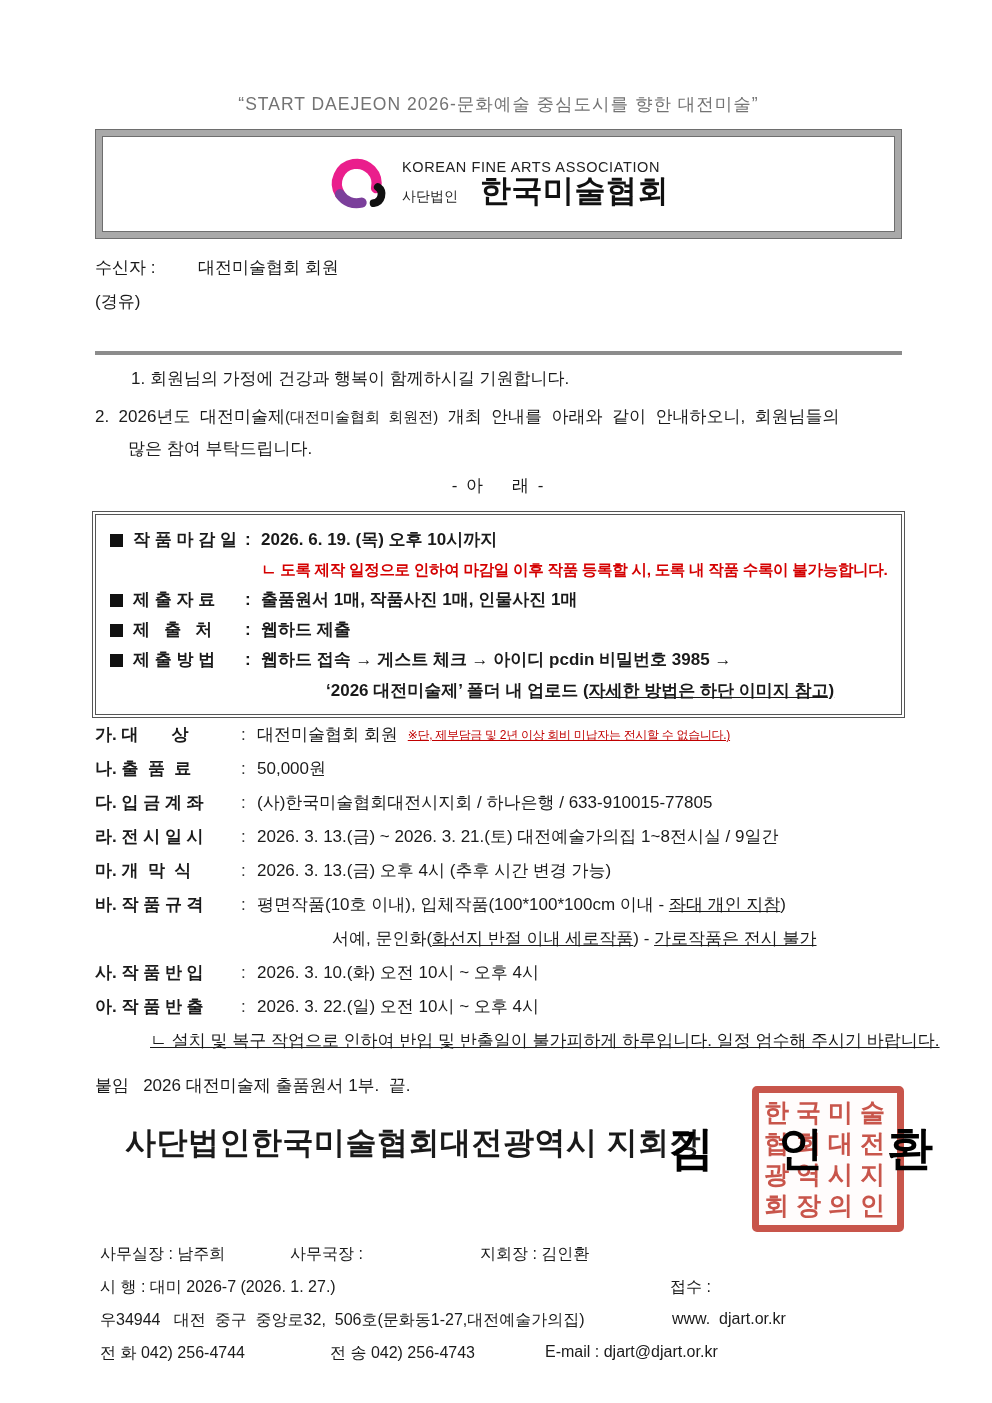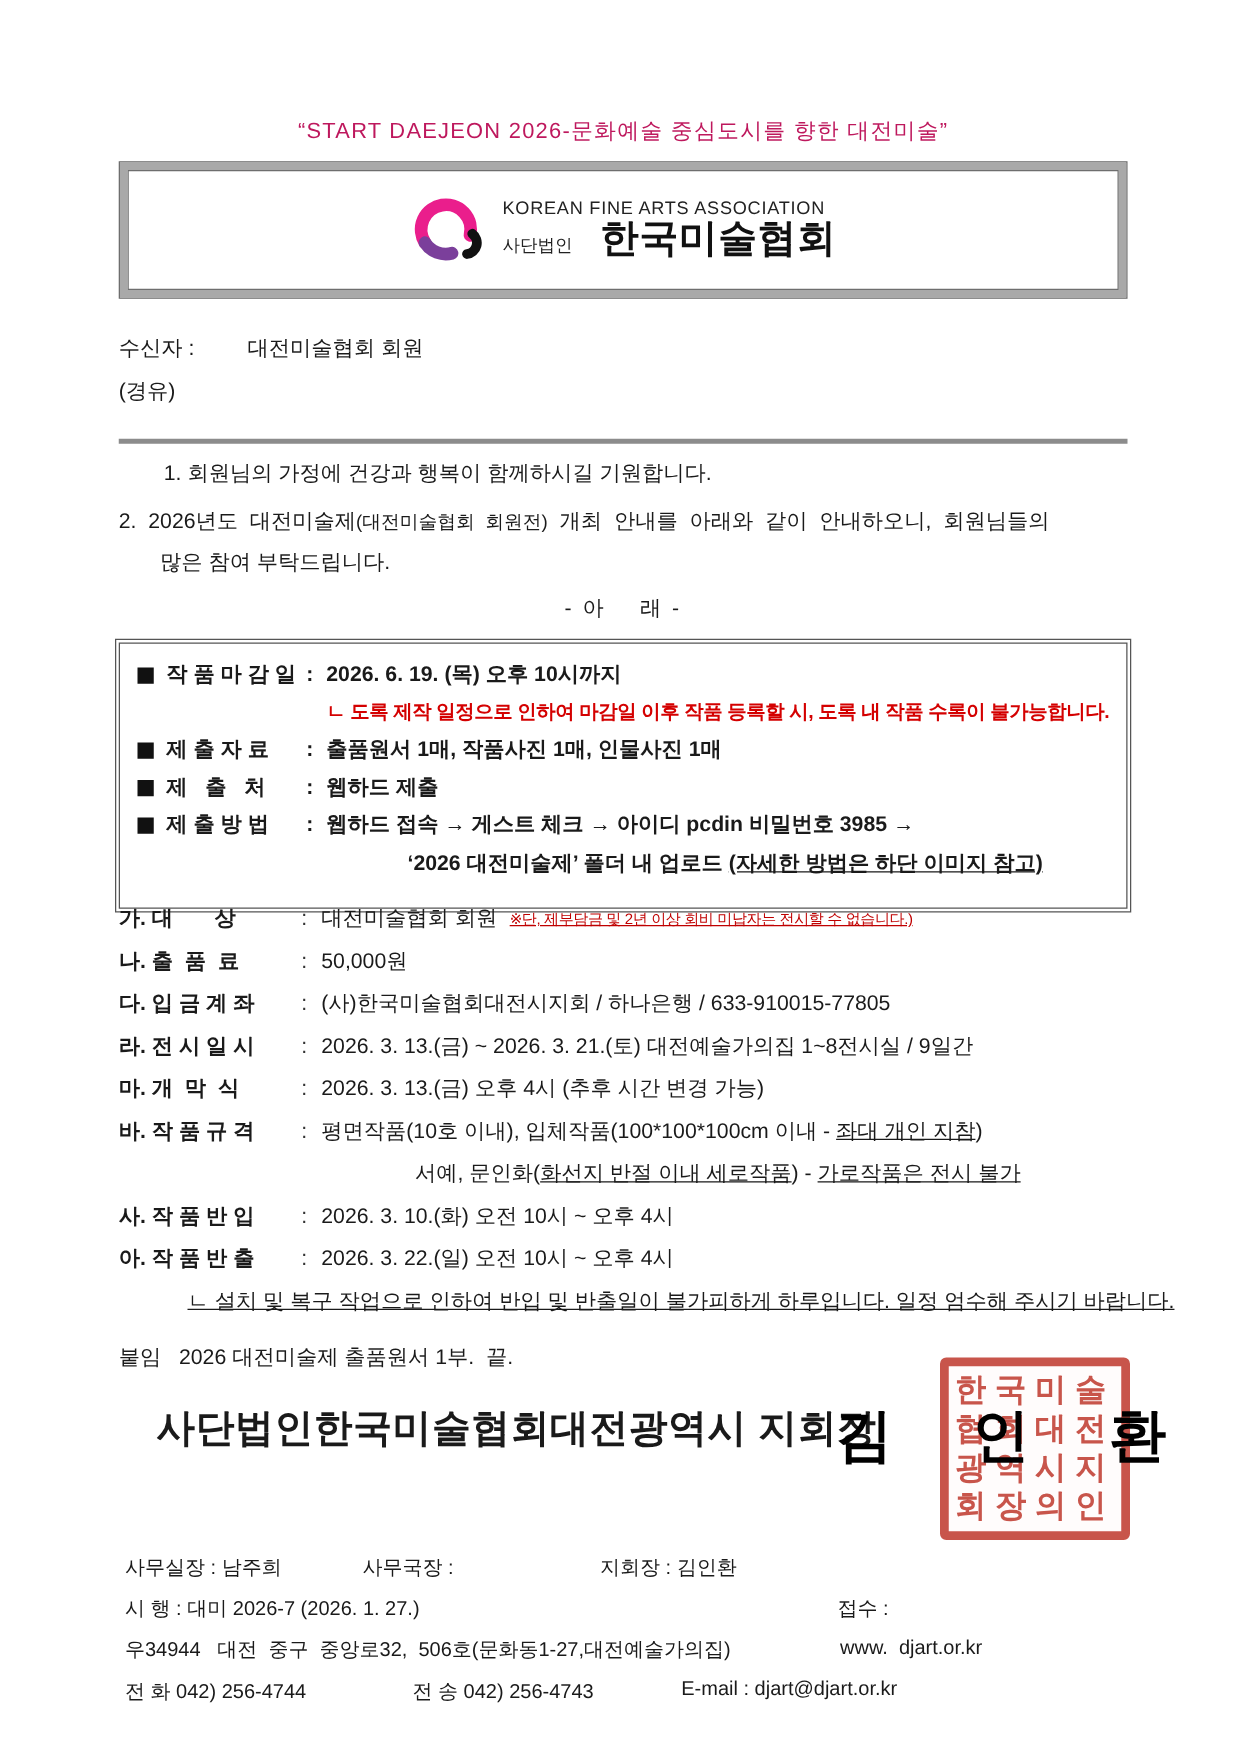--- a/index.html
+++ b/index.html
@@ -4,53 +4,53 @@
 <style>
   html,body{margin:0;padding:0;background:#fff;}
   .page{
     position:relative;width:992px;height:1403px;background:#ffffff;overflow:hidden;
     font-family:"Liberation Sans","DejaVu Sans",sans-serif;color:#1a1a1a;font-size:17px;
   }
   .sec{position:absolute;left:95px;width:807px;}
   .t{white-space:pre;}
 
   
-  .quote{top:92px;text-align:center;font-size:17.5px;letter-spacing:1px;color:#be185d;}
-
-  
-  .header-box{top:129px;height:110px;border:1px solid #6e6e6e;background:#e5e5e5;box-sizing:border-box;}
+  .quote{top:92px;text-align:center;font-size:17.5px;letter-spacing:1px;color:#737373;}
+
+  
+  .header-box{top:129px;height:110px;border:1px solid #6e6e6e;background:#22c55e;box-sizing:border-box;}
   .header-mid{border:6px solid #a9a9a9;height:100%;box-sizing:border-box;}
   .header-inner{border:1px solid #6e6e6e;height:100%;box-sizing:border-box;display:flex;align-items:center;justify-content:center;gap:14px;background:#fff;}
   .logo-wrap{width:60px;height:60px;flex:0 0 auto;}
   .org-text{display:flex;flex-direction:column;line-height:1.05;}
   .org-en{font-size:14.5px;letter-spacing:.6px;color:#222;font-weight:500;}
   .org-kr-row{display:flex;align-items:flex-end;gap:22px;}
   .org-prefix{font-size:14px;padding-bottom:4px;color:#222;}
   .org-kr{font-size:31px;font-weight:bold;color:#111;letter-spacing:.5px;}
   .branch{font-size:44px;font-weight:400;letter-spacing:2px;color:#151515;margin-left:6px;}
 
   
   .meta{top:256px;}
-  .meta-row{display:flex;height:34px;align-items:flex-end;}
+  .meta-row{display:flex;height:34px;align-items:flex-start;}
   .meta-label{width:103px;white-space:pre;}
   .meta-value{white-space:pre;}
   .subject-main{font-weight:bold;font-size:18px;white-space:pre;}
   .subject-paren{font-weight:bold;font-size:15.5px;white-space:pre;}
   .divider{top:351px;height:4px;background:#8c8c8c;}
 
   
   .body-block{top:364px;}
   .p1{line-height:30px;white-space:pre;margin-left:36px;}
   .p2{line-height:34px;margin-top:6px;white-space:pre;}
   .p2 .small-paren{font-size:15px;white-space:pre;}
   .p2b{line-height:30px;padding-left:33px;white-space:pre;}
   .araeline{margin-top:10px;text-align:center;letter-spacing:2px;white-space:pre;}
 
   
-  .notice-box{top:514px;border:1px solid #555;outline:1px solid #555;outline-offset:2px;box-sizing:border-box;padding:10px 8px 20px 12px;background:#fff;}
+  .notice-box{top:514px;border:1px solid #555;outline:1px solid #555;outline-offset:2px;box-sizing:border-box;padding:10px 8px 8px 12px;background:#fff;}
   .nrow{display:flex;align-items:flex-start;line-height:30px;}
   .bullet{width:13px;height:13px;background:#111;margin:9px 10px 0 2px;flex:0 0 auto;}
   .nlabel{width:112px;font-weight:bold;white-space:pre;flex:0 0 auto;}
   .ncolon{width:16px;font-weight:bold;flex:0 0 auto;}
   .nvalue{font-weight:bold;white-space:pre;}
   .nnote{padding-left:153px;line-height:30px;color:#d40000;font-weight:bold;font-size:15.5px;letter-spacing:-.3px;white-space:pre;}
   .ncont{padding-left:218px;line-height:31px;font-weight:bold;white-space:pre;}
   .ul{text-decoration:underline;}
 
   

